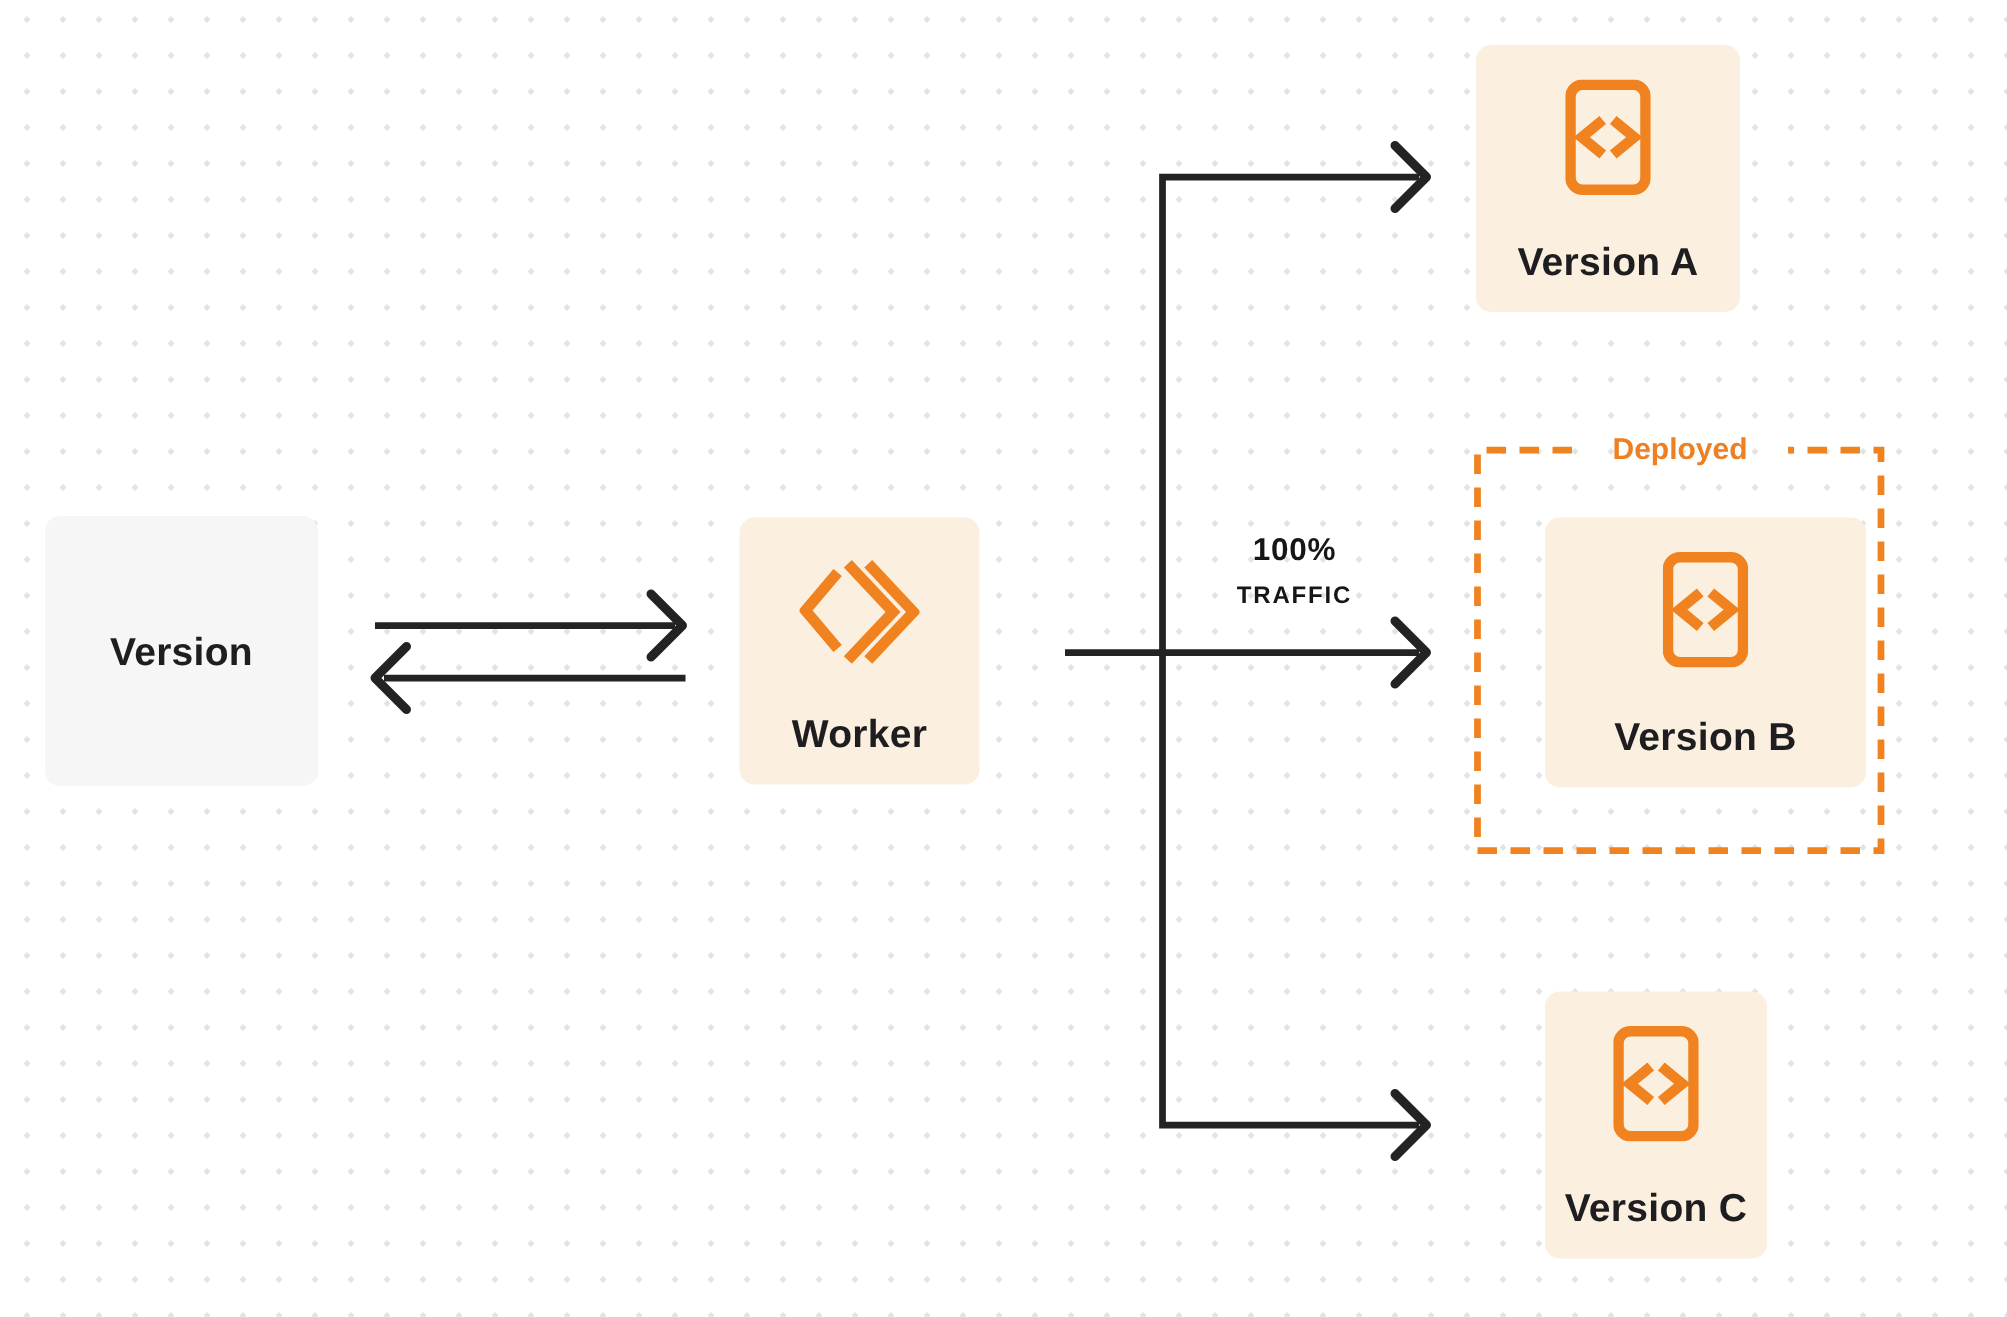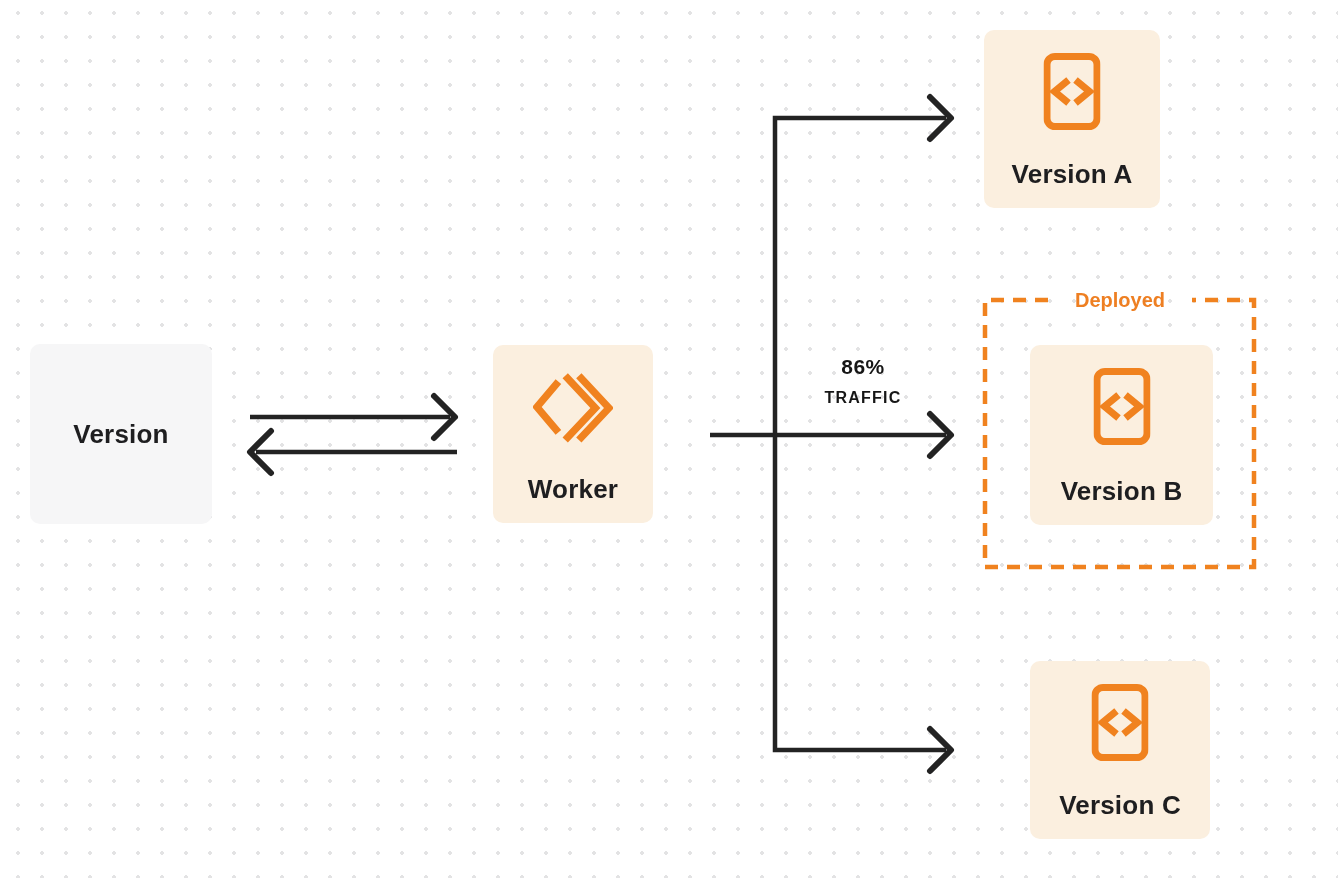--- a/index.html
+++ b/index.html
@@ -51,22 +51,22 @@
     background: #fbefdf;
   }
   .node-icon {
     position: absolute;
     left: 50%;
     transform: translateX(-50%);
   }
   .client  { left: 30px;   top: 344px; width: 182px; height: 180px; }
   .worker  { left: 493px;  top: 345px; width: 160px; height: 178px; }
   .version-a { left: 984px; top: 30px;  width: 176px; height: 178px; }
-  .version-b { left: 1030px; top: 345px; width: 183px; height: 180px; }
-  .version-c { left: 1030px; top: 661px; width: 180px; height: 178px; }
+  .version-b { left: 1030px; top: 345px; width: 214px; height: 180px; }
+  .version-c { left: 1030px; top: 661px; width: 148px; height: 178px; }
   .worker .node-icon { top: 26px; }
   .version-a .node-icon, .version-b .node-icon, .version-c .node-icon { top: 23px; }
 
   .deployed-label {
     position: absolute;
     left: 1040px;
     top: 286px;
     width: 160px;
     text-align: center;
     font-weight: bold;
@@ -165,17 +165,17 @@
       <g stroke="#F0821F" stroke-width="7" fill="none" stroke-linejoin="miter">
         <rect x="3.5" y="3.5" width="50" height="70" rx="8"></rect>
         <path d="M25,27 L11,38.5 L25,50"></path>
         <path d="M32,27 L46,38.5 L32,50"></path>
       </g>
     </svg>
     <div class="node-label">Version C</div>
   </div>
 
   <div class="traffic-label">
-    <span class="line1">86%</span>
+    <span class="line1">100%</span>
     <span class="line2">TRAFFIC</span>
   </div>
 
 </div>
 
 </body></html>

